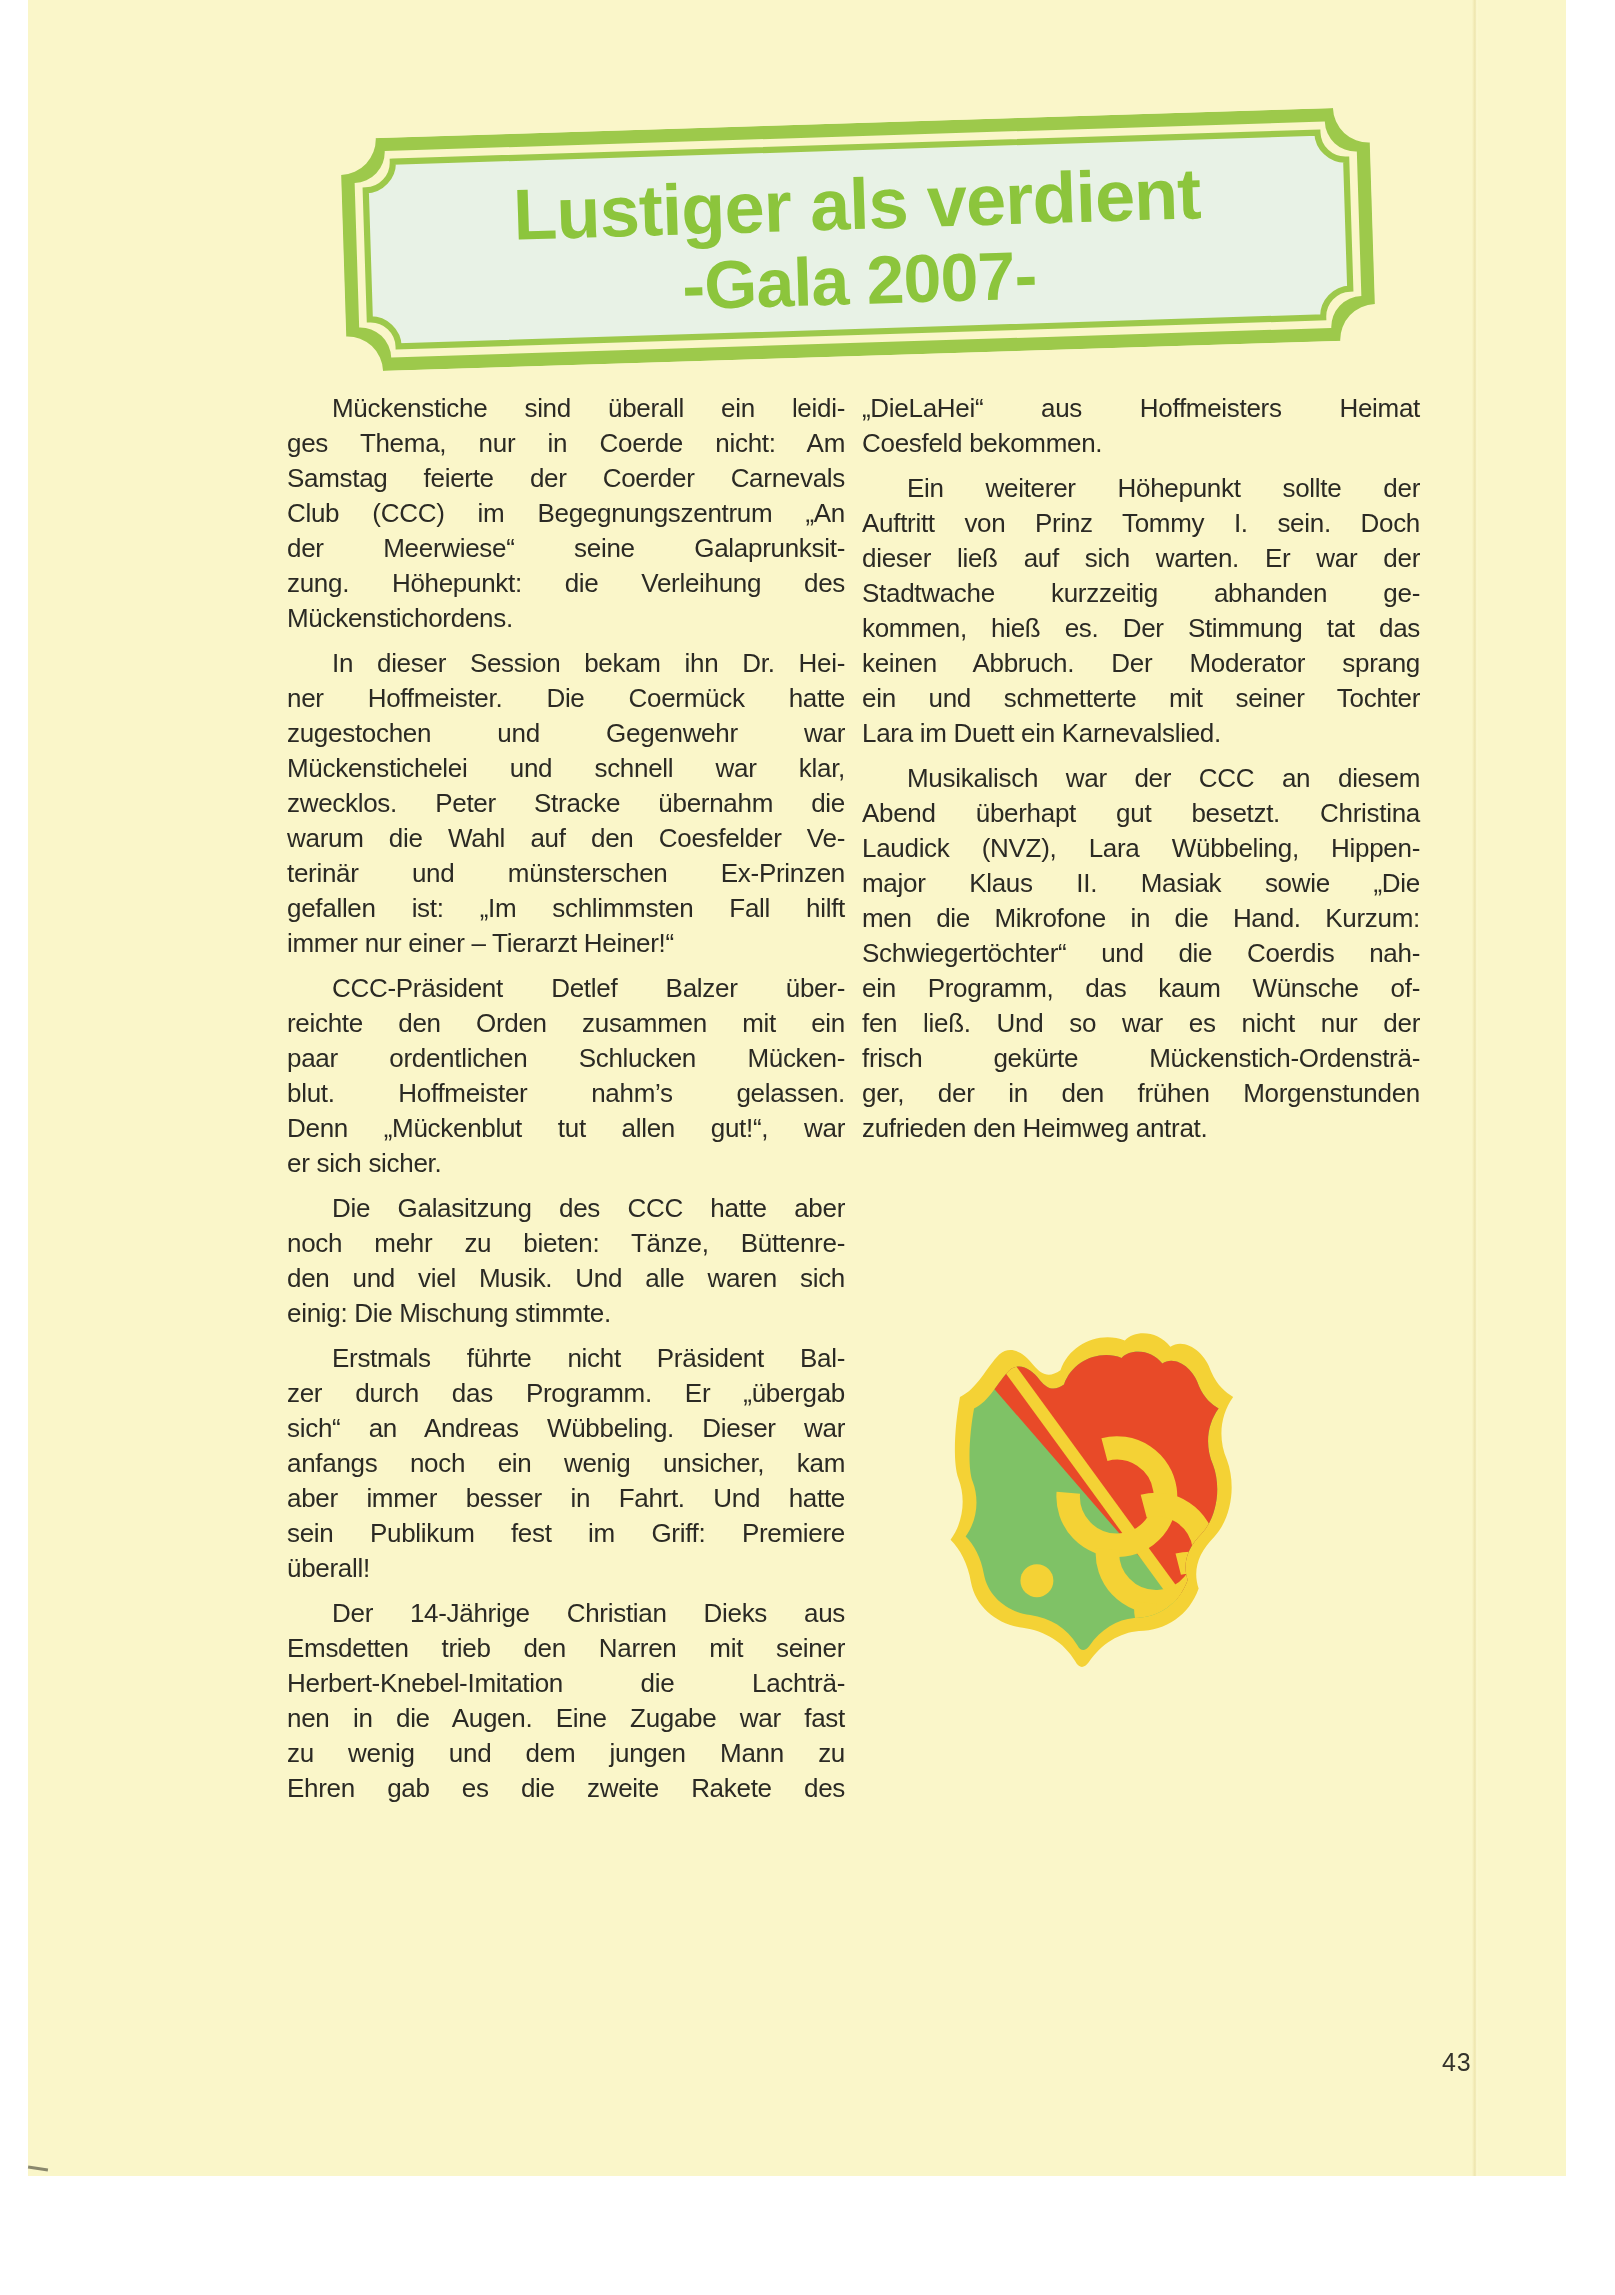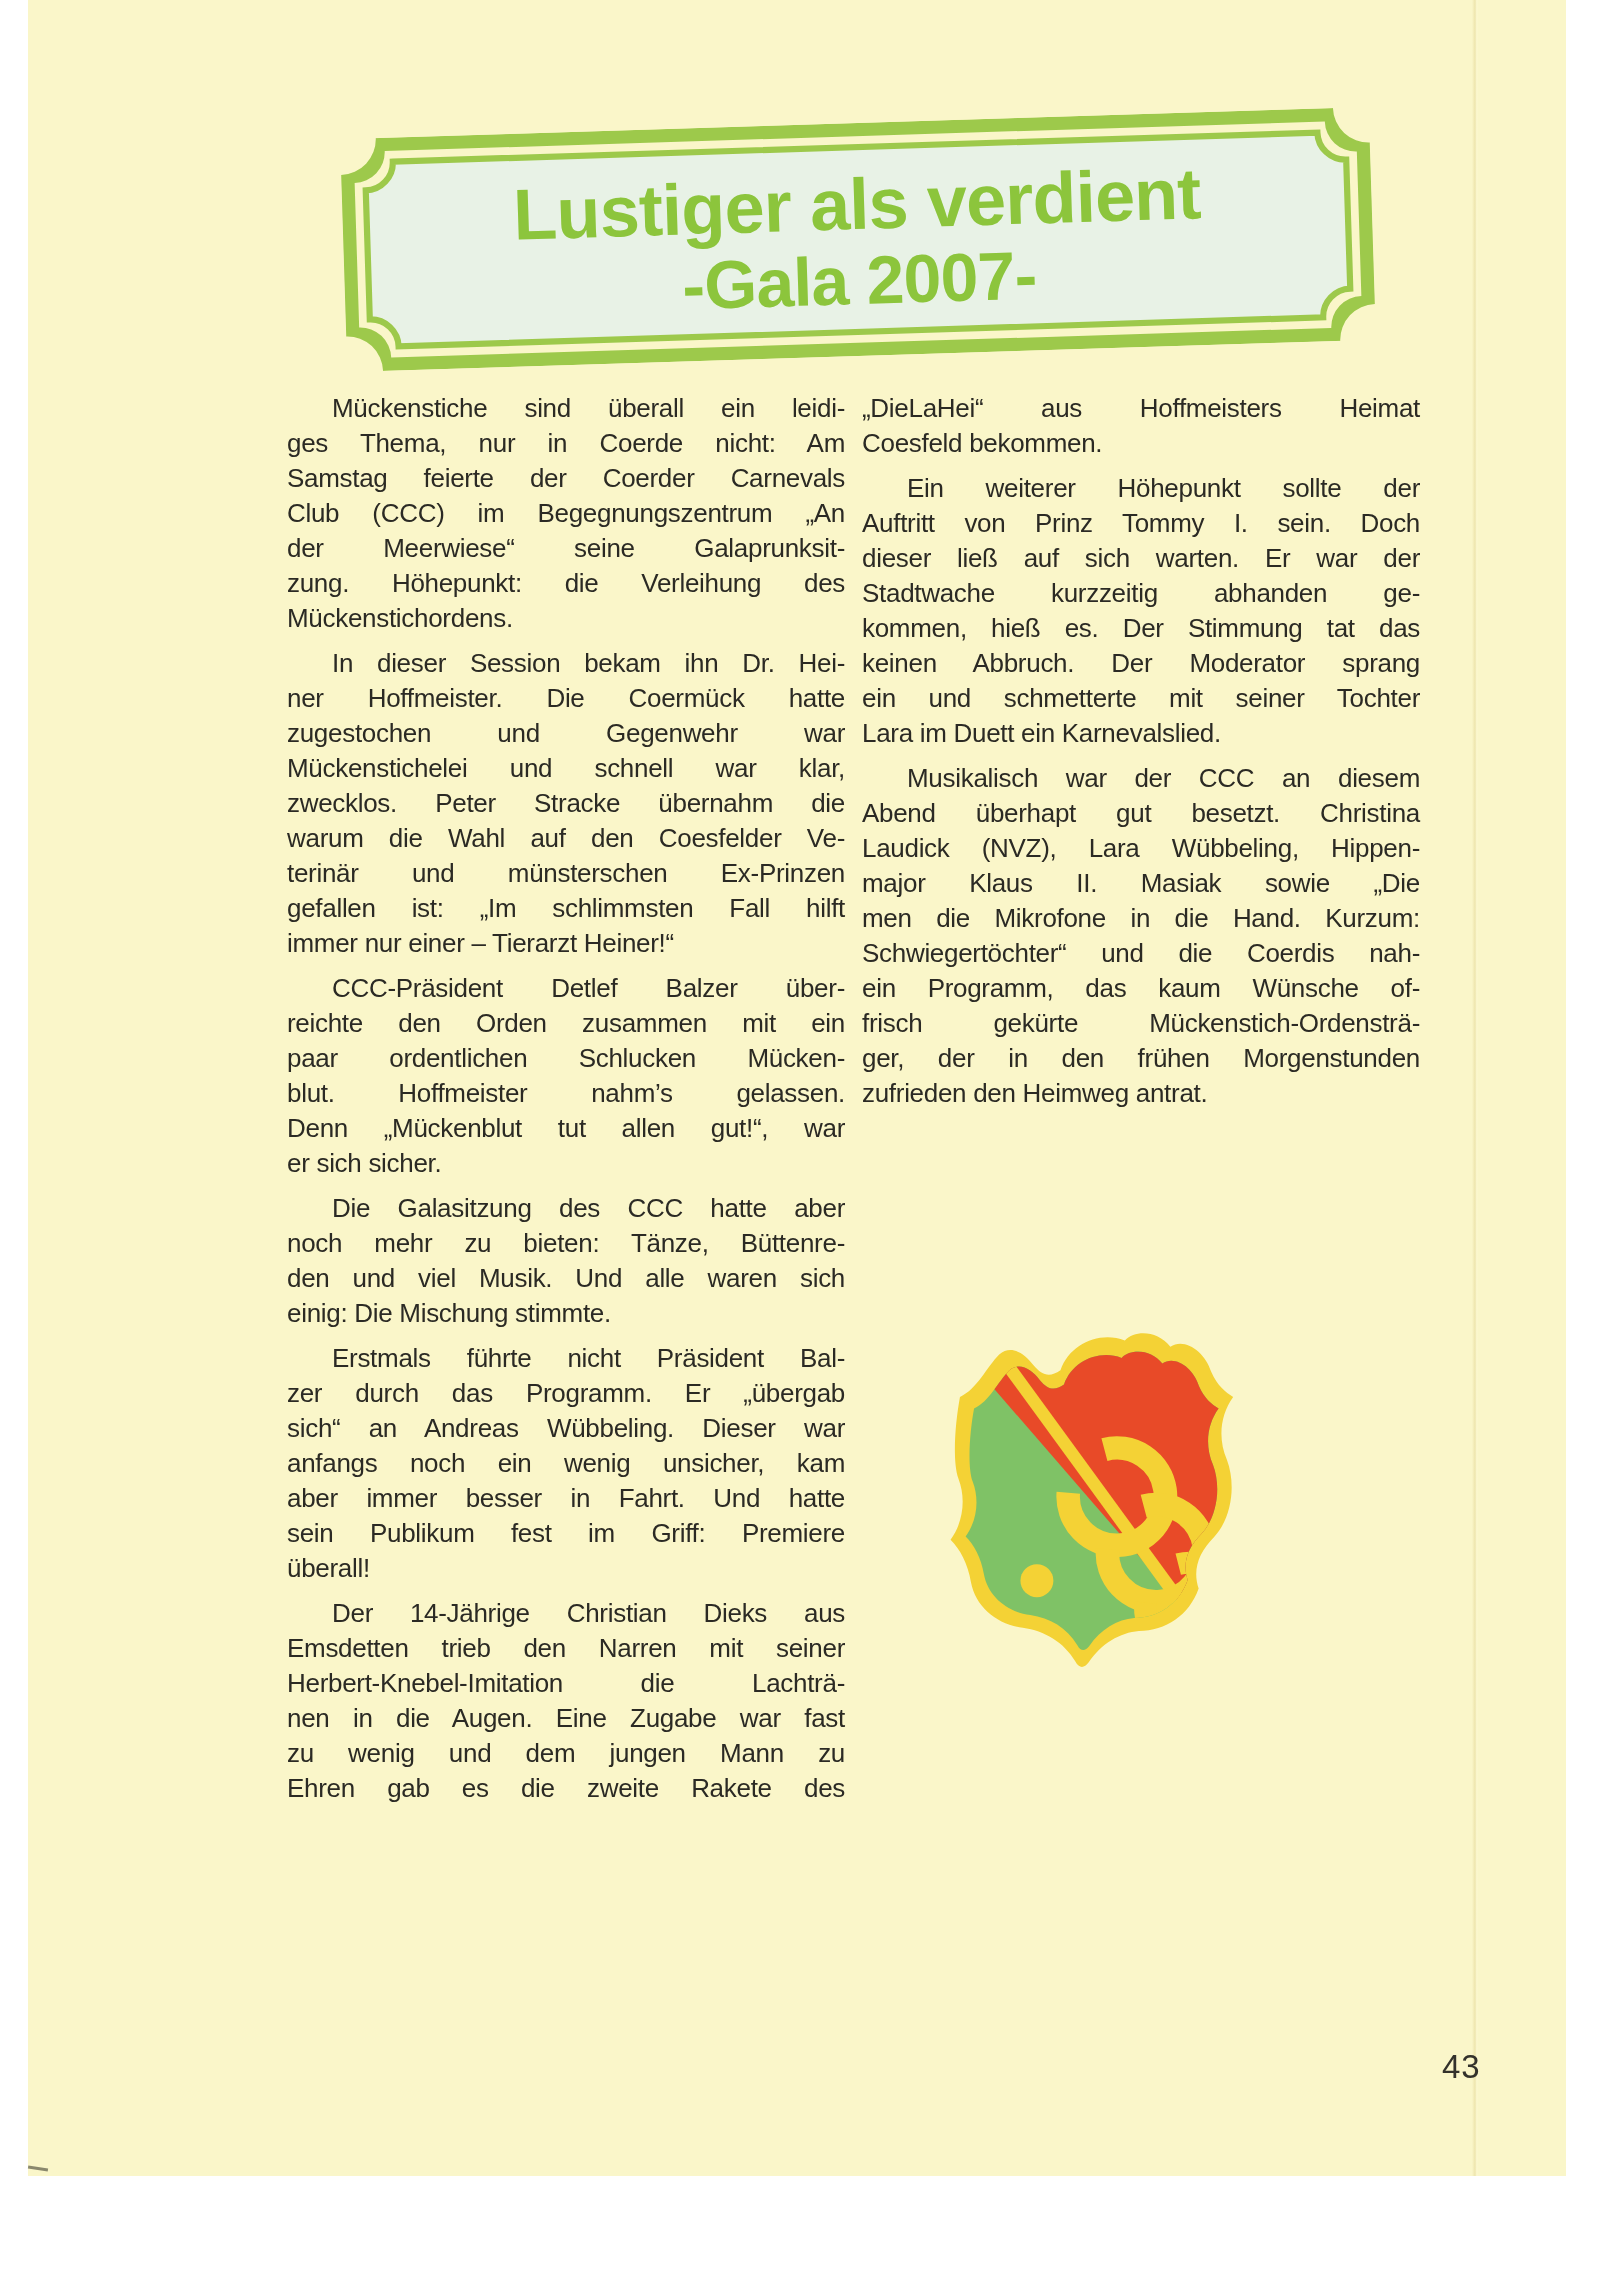--- a/index.html
+++ b/index.html
@@ -46,21 +46,21 @@
   .col-left{left:259px;}
   .col-right{left:834px;}
   .para{margin-bottom:10px;}
   .tline{text-align:justify;text-align-last:justify;}
   .tline.lastline{text-align-last:left;}
   .tline.indent{padding-left:45px;}
   
   .crest{position:absolute;left:894px;top:1320px;width:346px;height:369px;}
   
   .page-number{
-    position:absolute;left:1414px;top:2048px;font-size:33px;color:#33322b;
+    position:absolute;left:1414px;top:2048px;font-size:25px;color:#33322b;
     letter-spacing:0.8px;
   }
 </style>
 </head>
 <body>
 
 <div class="page">
 
   <div class="crease"></div>
 
@@ -145,20 +145,21 @@
         <div class="tline lastline">Lara im Duett ein Karnevalslied.</div>
       </div>
       <div class="para">
         <div class="tline indent">Musikalisch war der CCC an diesem</div>
         <div class="tline">Abend überhapt gut besetzt. Christina</div>
         <div class="tline">Laudick (NVZ), Lara Wübbeling, Hippen-</div>
         <div class="tline">major Klaus II. Masiak sowie „Die</div>
         <div class="tline">men die Mikrofone in die Hand. Kurzum:</div>
         <div class="tline">Schwiegertöchter“ und die Coerdis nah-</div>
         <div class="tline">ein Programm, das kaum Wünsche of-</div>
+        <div class="tline">fen ließ. Und so war es nicht nur der</div>
         <div class="tline">frisch gekürte Mückenstich-Ordensträ-</div>
         <div class="tline">ger, der in den frühen Morgenstunden</div>
         <div class="tline lastline">zufrieden den Heimweg antrat.</div>
       </div>
     </div>
 
   <div class="crest">
     <svg width="346" height="369" viewBox="0 0 440 470" aria-hidden="true">
       <defs>
         <path id="shieldInner" d="M48,98

